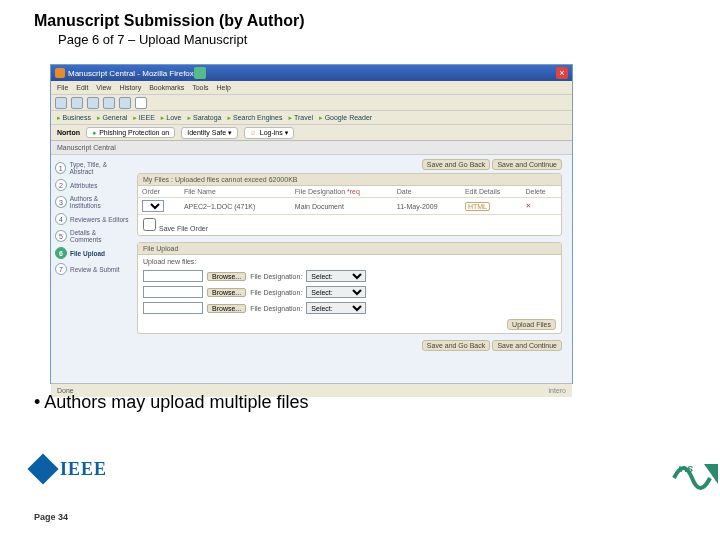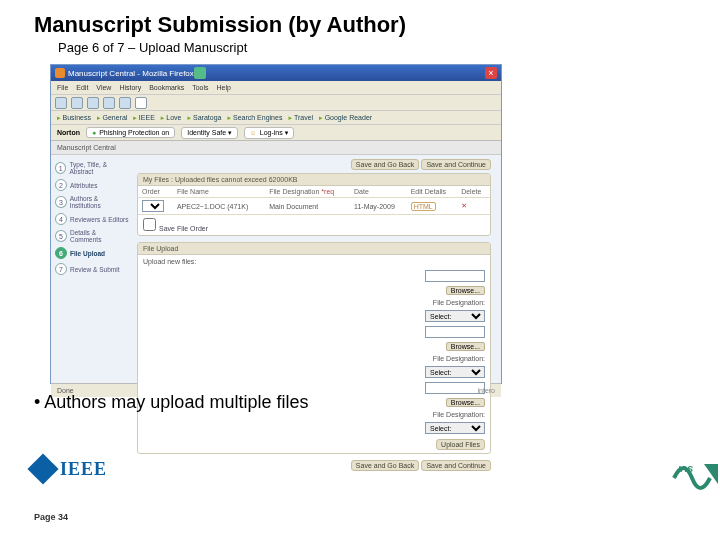--- a/index.html
+++ b/index.html
@@ -1,19 +1,19 @@
 <!DOCTYPE html>
 <html><head>
 <meta charset="utf-8">
 <style>
 * { box-sizing: border-box; }
 body { margin: 0; font-family: Arial, sans-serif; background: #fff; width: 720px; height: 540px; position: relative; }
-.slide-title { font-size: 22px; font-weight: bold; margin: 12px 0 2px 34px; }
+.slide-title { font-size: 16px; font-weight: bold; margin: 12px 0 2px 34px; }
 .slide-sub { font-size: 13px; font-weight: normal; margin: 0 0 8px 58px; }
-.shot { position: absolute; left: 50px; top: 64px; width: 452px; height: 320px; border: 1px solid #7a9ac7; background: #4c1d95; font-size: 8px; }
+.shot { position: absolute; left: 50px; top: 64px; width: 523px; height: 320px; border: 1px solid #7a9ac7; background: #4c1d95; font-size: 8px; }
 .tb { background: linear-gradient(#3b6fc7, #2a4e9a); height: 16px; display: flex; align-items: center; padding: 0 4px; color: #fff; }
 .tb .dot { width: 10px; height: 10px; background: #e88a2e; border-radius: 2px; margin-right: 3px; }
 .tb .x { margin-left: auto; width: 12px; height: 12px; background: #d44; border-radius: 2px; text-align: center; line-height: 12px; font-size: 9px; }
 .tb .min { width: 12px; height: 12px; background: #5b8; border-radius: 2px; margin-right: 2px; }
 .menu { background: #ece9d8; height: 14px; display: flex; align-items: center; gap: 8px; padding: 0 6px; font-size: 7px; color: #333; border-bottom: 1px solid #ccc; }
 .url { background: #ece9d8; height: 16px; display: flex; align-items: center; gap: 4px; padding: 0 4px; border-bottom: 1px solid #ccc; }
 .url .bx { width: 12px; height: 12px; background: #cde; border: 1px solid #89a; border-radius: 2px; }
 .url input { flex: 1; height: 12px; font-size: 7px; border: 1px solid #89a; background: #fff; padding: 0 2px; }
 .bkm { background: #ece9d8; height: 14px; display: flex; align-items: center; gap: 6px; padding: 0 6px; font-size: 7px; color: #245; border-bottom: 1px solid #ccc; }
 .bkm span::before { content: "▸"; color: #7a2; margin-right: 2px; }
@@ -32,21 +32,21 @@
 .btn { display: inline-block; background: #e6e0cc; border: 1px solid #c5bd9e; border-radius: 3px; padding: 1px 4px; font-size: 7px; color: #443; }
 .panel { background: #fff; border: 1px solid #cfcab6; border-radius: 3px; margin-bottom: 6px; }
 .panel .hd { background: #e8e3d0; font-size: 7px; padding: 2px 5px; border-bottom: 1px solid #cfcab6; color: #554; }
 .tbl { width: 100%; font-size: 7px; border-collapse: collapse; }
 .tbl th, .tbl td { text-align: left; padding: 2px 4px; border-bottom: 1px solid #e0dcc8; color: #555; }
 .tbl th { font-weight: normal; color: #666; }
 .req { color: #b44; }
 .sel { border: 1px solid #89a; background: #fff; font-size: 7px; width: 22px; height: 12px; }
 .save-ord { font-size: 7px; padding: 3px 5px; color: #445; }
 .save-ord input { margin: 0 3px 0 0; }
-.frow { display: flex; align-items: flex-end; gap: 4px; padding: 2px 5px; flex-direction: column; }
+.frow { display: flex; align-items: center; gap: 4px; padding: 2px 5px; }
 .frow .bb { background: #e6e0cc; border: 1px solid #b8b090; font-size: 7px; padding: 0 4px; border-radius: 2px; }
 .frow .lab { font-size: 7px; color: #555; }
 .frow select { font-size: 7px; border: 1px solid #89a; height: 12px; width: 60px; }
 .panel-ft { text-align: right; padding: 3px 5px; }
 .stat { background: #ece9d8; height: 14px; border-top: 1px solid #bbb; font-size: 7px; display: flex; align-items: center; padding: 0 6px; color: #555; }
 .bul { position: absolute; left: 34px; top: 392px; font-size: 18px; }
 .bul div::before { content: "• "; }
 .logo-ieee { position: absolute; left: 32px; top: 458px; width: 92px; }
 .logo-ieee .diamond { width: 22px; height: 22px; background: #0a5fa5; transform: rotate(45deg); display: inline-block; vertical-align: middle; }
 .logo-ieee .txt { font-size: 18px; font-weight: bold; color: #0a5fa5; letter-spacing: 1px; vertical-align: middle; margin-left: 6px; font-family: Georgia, serif; }

